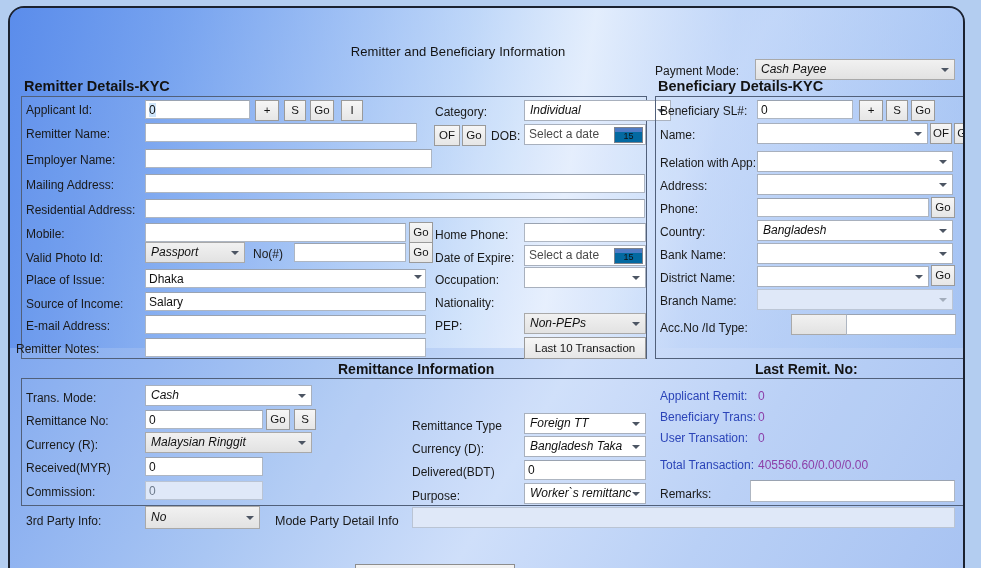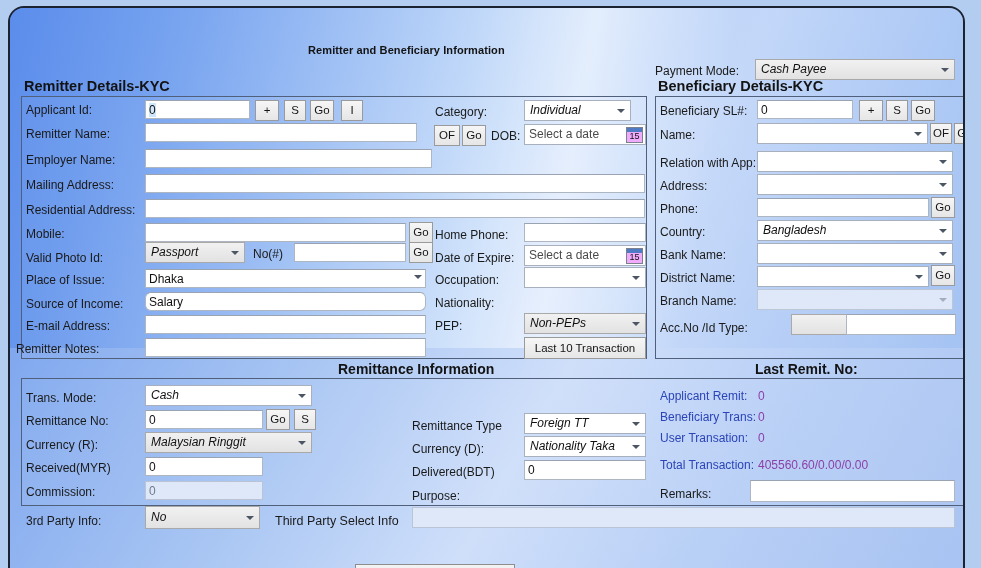--- a/index.html
+++ b/index.html
@@ -17,21 +17,21 @@
     box-sizing:border-box;
     overflow:hidden;
   }
   .bg-sheen{
     position:absolute;left:0;top:0;right:0;height:340px;
     background:linear-gradient(100deg,rgba(90,140,235,.95) 0%,rgba(120,165,240,.7) 18%,rgba(205,226,252,.65) 46%,rgba(235,243,254,.85) 58%,rgba(186,210,248,.5) 72%,rgba(150,186,242,.55) 100%);
     pointer-events:none;
   }
   .title-main{
     position:absolute;left:298px;top:36px;width:300px;
-    text-align:left;font-weight:bold;font-size:11px;color:#131313;
+    text-align:center;font-weight:normal;font-size:13px;color:#131313;
     letter-spacing:.1px;
   }
   .section-head{
     position:absolute;font-weight:bold;font-size:14.5px;color:#131313;
   }
   .grp{
     position:absolute;border:1px solid #51607a;background:rgba(255,255,255,0.04);
     box-sizing:border-box;
   }
   .lbl{position:absolute;font-size:12px;color:#1a1a1a;white-space:nowrap;line-height:14px;}
@@ -67,22 +67,22 @@
     border:1px solid #9a9a9a;
     font-size:11.5px;color:#151515;text-align:center;line-height:19px;
     font-family:"Liberation Sans",sans-serif;
   }
   .btn.tall{height:22px;line-height:20px;}
   .datefield{
     position:absolute;box-sizing:border-box;height:21px;background:#fff;
     border:1px solid #a8b0bd;font-size:12px;color:#3c3c3c;line-height:19px;padding:0 24px 0 4px;
   }
   .calicon{
-    position:absolute;right:2px;top:2px;width:17px;height:16px;
-    border:1px solid #7b828d;background:#f0abfc;box-sizing:border-box;
+    position:absolute;right:2px;top:2px;width:29px;height:16px;
+    border:1px solid #7b828d;background:#0369a1;box-sizing:border-box;
   }
   .calicon .top{position:absolute;left:0;top:0;right:0;height:4px;background:#4f7bc4;}
   .calicon .num{position:absolute;left:0;right:0;top:3px;text-align:center;font-size:9px;line-height:10px;color:#111;font-family:"Liberation Sans",sans-serif;}
   .kv{position:absolute;font-size:12px;}
   .kv .k{color:#2b44b8;}
   .kv .v{color:#8c3fa8;}
   .sub-title{position:absolute;font-weight:bold;font-size:14px;color:#131313;}
   .bottom-stub{
     position:absolute;left:345px;top:556px;width:160px;height:20px;
     background:linear-gradient(#f3f3f3,#e4e4e4);border:1px solid #8d8d8d;box-sizing:border-box;
@@ -135,30 +135,30 @@
   </div>
   <div class="lbl" style="left:243px;top:239px;">No(#)</div>
   <div class="ti" style="left:284px;top:235px;width:112px;"><span></span></div>
   <div class="btn" style="left:399px;top:234px;width:24px;">Go</div>
 
   <div class="lbl" style="left:16px;top:265px;">Place of Issue:</div>
   <div class="ti" style="left:135px;top:261px;width:281px;"><span>Dhaka</span></div>
   <div style="position:absolute;left:404px;top:267px;width:0;height:0;border-left:4px solid transparent;border-right:4px solid transparent;border-top:4px solid #4c5563;"></div>
 
   <div class="lbl" style="left:16px;top:289px;">Source of Income:</div>
-  <div class="ti" style="left:135px;top:284px;width:281px;border-radius:6px;"><span>Salary</span></div>
+  <div class="ti" style="left:135px;top:284px;width:281px;"><span>Salary</span></div>
 
   <div class="lbl" style="left:16px;top:311px;">E-mail Address:</div>
   <div class="ti" style="left:135px;top:307px;width:281px;"><span></span></div>
 
   <div class="lbl" style="left:6px;top:334px;">Remitter Notes:</div>
   <div class="ti" style="left:135px;top:330px;width:281px;"><span></span></div>
 
   <div class="lbl" style="left:425px;top:97px;">Category:</div>
-  <div class="dd white" style="left:514px;top:92px;width:107px;">
+  <div class="dd white" style="left:514px;top:92px;width:147px;">
     <span>Individual</span>
     <span class="car"></span>
   </div>
 
   <div class="btn" style="left:424px;top:117px;width:26px;">OF</div>
   <div class="btn" style="left:452px;top:117px;width:24px;">Go</div>
   <div class="lbl" style="left:481px;top:121px;">DOB:</div>
   <div class="datefield" style="left:514px;top:116px;width:122px;">
     <span class="sel-ph">Select a date</span>
     <span class="calicon">
@@ -284,39 +284,43 @@
   <div class="ti" style="left:135px;top:449px;width:118px;"><span>0</span></div>
 
   <div class="lbl" style="left:16px;top:477px;">Commission:</div>
   <div class="ti readonly" style="left:135px;top:473px;width:118px;"><span>0</span></div>
 
   <div class="lbl" style="left:16px;top:506px;">3rd Party Info:</div>
   <div class="dd grey" style="left:135px;top:498px;width:115px;height:23px;line-height:21px;">
     <span>No</span>
     <span class="car"></span>
   </div>
-  <div class="lbl" style="left:265px;top:506px;font-size:12.5px;">Third Party Select Info</div>
+  <div class="lbl" style="left:265px;top:506px;font-size:12.5px;">Mode Party Detail Info</div>
   <div class="ti readonly" style="left:402px;top:499px;width:543px;height:21px;"><span></span></div>
 
   <div class="lbl" style="left:402px;top:411px;">Remittance Type</div>
   <div class="dd white" style="left:514px;top:405px;width:122px;">
     <span>Foreign TT</span>
     <span class="car"></span>
   </div>
 
   <div class="lbl" style="left:402px;top:434px;">Currency (D):</div>
   <div class="dd white" style="left:514px;top:428px;width:122px;">
-    <span>Nationality Taka</span>
+    <span>Bangladesh Taka</span>
     <span class="car"></span>
   </div>
 
   <div class="lbl" style="left:402px;top:457px;">Delivered(BDT)</div>
   <div class="ti" style="left:514px;top:452px;width:122px;height:20px;"><span>0</span></div>
 
   <div class="lbl" style="left:402px;top:481px;">Purpose:</div>
+  <div class="dd white" style="left:514px;top:475px;width:122px;">
+    <span>Worker`s remittanc</span>
+    <span class="car"></span>
+  </div>
 
   <div class="sub-title" style="left:745px;top:353px;">Last Remit. No:</div>
 
   <div class="kv" style="left:650px;top:381px;">
     <span class="k">Applicant Remit:</span>
   </div>
   <div class="kv" style="left:748px;top:381px;"><span class="v">0</span></div>
 
   <div class="kv" style="left:650px;top:402px;">
     <span class="k">Beneficiary Trans:</span>

